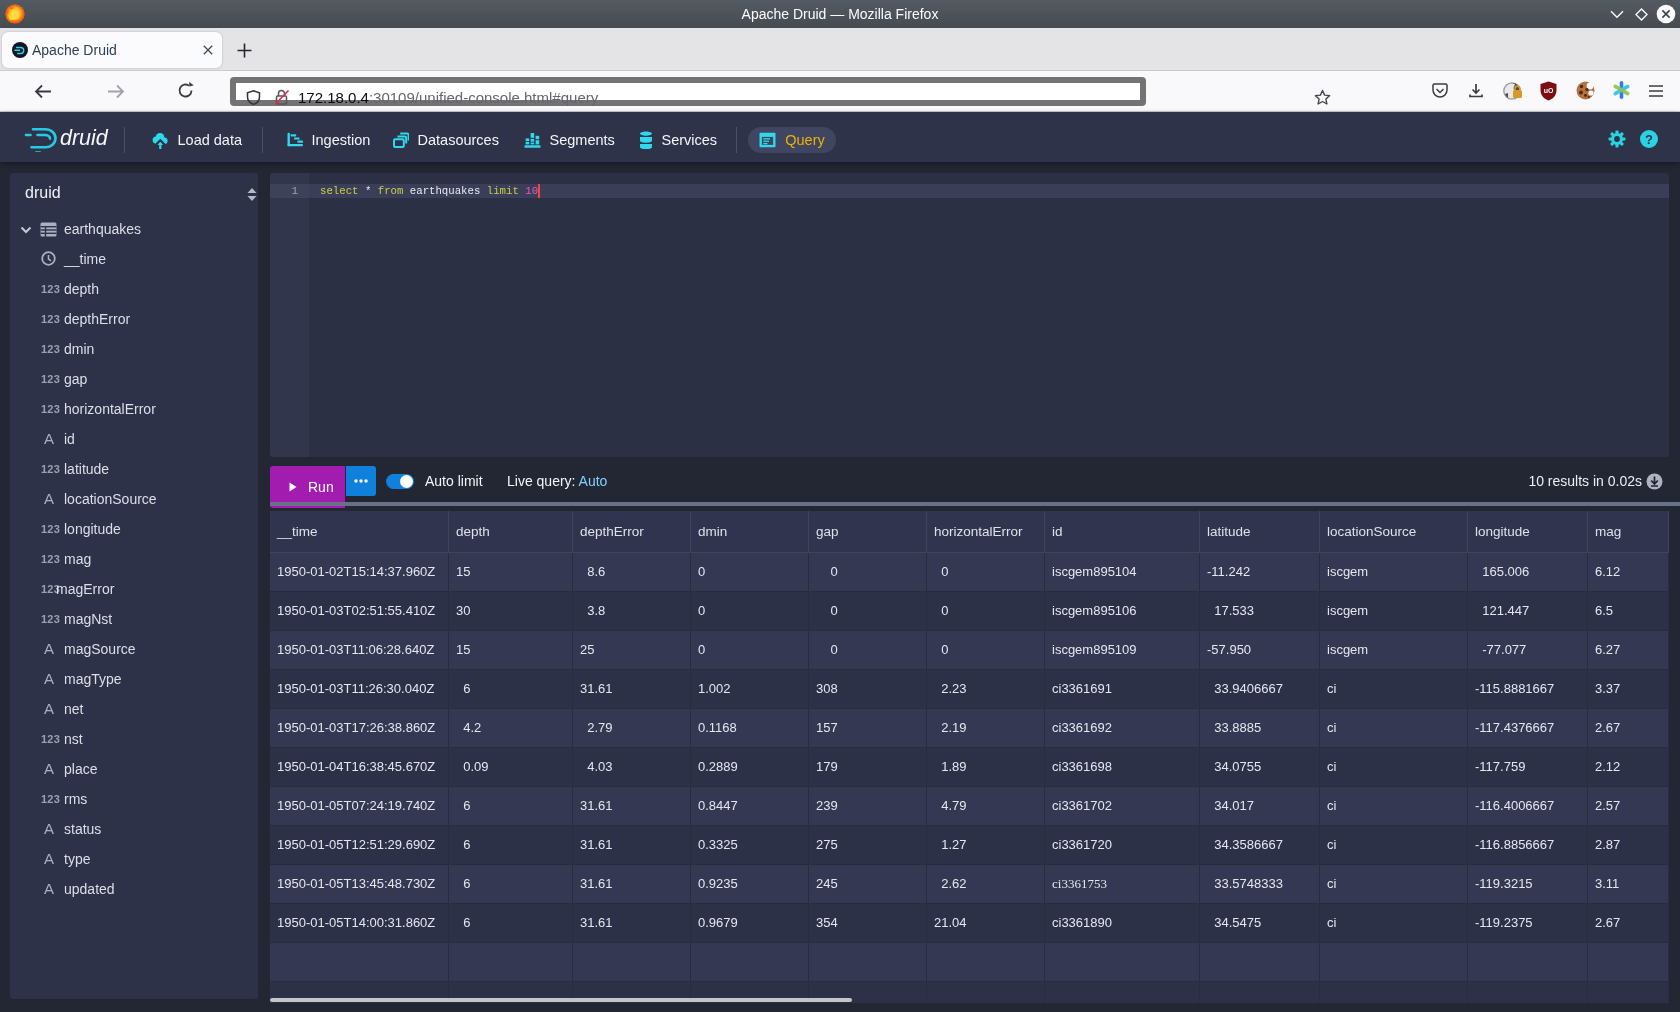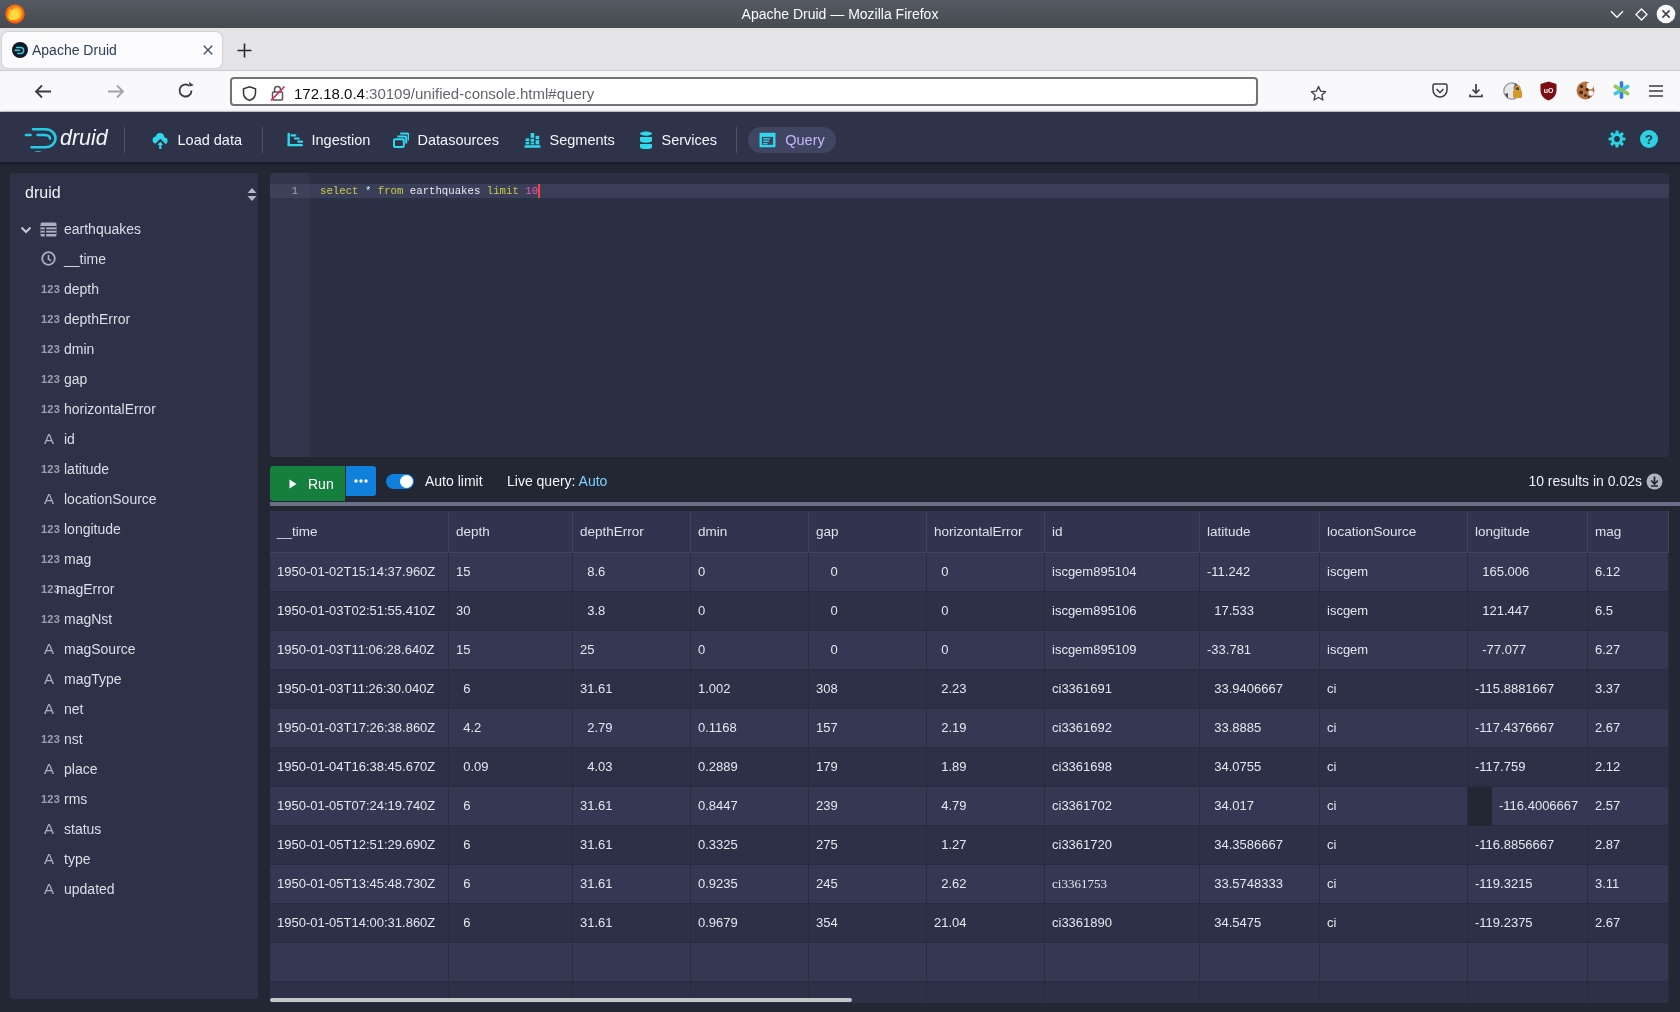--- a/index.html
+++ b/index.html
@@ -12,33 +12,33 @@
     background:linear-gradient(#545a61,#464b51); }
   #titletext { left:0; top:0; width:1680px; height:28px; line-height:28px;
     text-align:center; color:#fbfbfe; font-size:14px; }
   #tabstrip { left:0; top:28px; width:1680px; height:43px; background:#e4e4e7;
     border-bottom:1px solid #cccccf; }
   #tab { left:2px; top:4px; width:220px; height:36px; background:#fbfbfd;
     border-radius:6px; box-shadow:0 0 2px rgba(0,0,0,.25); }
   #tabtext { left:30px; top:0; height:36px; line-height:36px; color:#2e4154; font-size:14px; }
   #urlbar { left:0; top:71px; width:1680px; height:41px; background:#f9f9fb;
     border-bottom:1px solid #ccccce; }
-  #urlfield { left:230px; top:6px; width:1028px; height:29px; background:#ffffff;
-    border:2px solid #737373; border-radius:4px;padding-left:35px; }
+  #urlfield { left:230px; top:6px; width:916px; height:29px; background:#ffffff;
+    border:6px solid #737373; border-radius:4px;padding-left:35px; }
   .urltext { font-size:15px; color:#0c0c0d; }
   .urlgray { color:#65656f; }
 
   
   #dheader { left:0; top:112px; width:1680px; height:50px; background:#2f3349; box-shadow:0 2px 5px rgba(8,10,18,0.45); }
   .navsep { width:1px; height:26px; background:#4c5068; top:15px; }
   .navitem { top:3px; height:50px; display:flex; align-items:center; color:#f3f5f9; font-size:14.5px; }
   .navicon { margin-right:8.5px; width:16px; height:16px; }
   #querypill { left:748px; top:15px; width:88px; height:26px; background:#404561;
     border-radius:14px; display:flex; align-items:center; justify-content:center;
-    color:#c4b5fd; font-size:14.5px; }
+    color:#eab308; font-size:14.5px; }
 
   
   #sidebar { left:10px; top:173px; width:248px; height:826px; background:#2e3248; border-radius:3px; }
   #sbtitle { left:15px; top:11px; color:#f0f2f6; font-size:16px; }
   .treerow { position:absolute; left:0; height:30px; display:flex; align-items:center; color:#dcdfe8; font-size:14px; }
   .num123 { color:#9aa0b2; font-size:11px; font-weight:700; letter-spacing:0.2px;}
   .letA { color:#a8aebf; font-size:15px; font-weight:400; }
 
   
   #editor { left:270px; top:173px; width:1399px; height:284px; background:#2c3045; border-radius:3px; overflow:hidden;}
@@ -46,21 +46,21 @@
   #activeline { left:39px; top:11px; width:1360px; height:14px; background:#3a3e58; }
   #activegut { left:0; top:11px; width:39px; height:14px; background:#3e4259; }
   #lineno { left:0; top:11px; width:28px; height:14px; line-height:14px; text-align:right;
     color:#9ca1b5; font-family:"Liberation Mono",monospace; font-size:11px; }
   #code { left:50px; top:11px; height:14px; line-height:14px; font-family:"Liberation Mono",monospace;
     font-size:10.7px; white-space:pre; }
   .kw { color:#c9cd48; } .id { color:#e9eaf0; } .numlit { color:#e85ab2; }
   #cursor { left:0; top:11px; width:2px; height:14px; background:#ff4040; }
 
   
-  #runbtn { left:270px; top:466px; width:75px; height:35px; background:#15803d;
+  #runbtn { left:270px; top:466px; width:75px; height:42px; background:#a21caf;
     border-radius:3px 0 0 3px; display:flex; align-items:center; color:#fff; font-size:14px; }
   #morebtn { left:346px; top:466px; width:30px; height:30px; background:#0f80db;
     border-radius:0 3px 3px 0; display:flex; align-items:center; justify-content:center; }
   #toggle { left:386px; top:474px; width:28px; height:15px; background:#0f80db; border-radius:8px; }
   #knob { left:14px; top:1px; width:13px; height:13px; background:#fff; border-radius:50%; }
   .runlabel { top:466px; height:30px; line-height:30px; color:#f3f5f9; font-size:14px; }
   #results-info { right:38px; top:466px; height:30px; line-height:30px; color:#eceef4; font-size:14px; }
 
   #splitter { left:270px; top:502px; width:1410px; height:4px; background:#6b7089; }
 
@@ -469,21 +469,21 @@
     <div class="cell even" style="left:1050px;top:81px;width:148px;">iscgem</div>
     <div class="cell even" style="left:1198px;top:81px;width:120px;"> 121.447</div>
     <div class="cell even" style="left:1318px;top:81px;width:81px;">6.5</div>
     <div class="cell odd" style="left:0px;top:120px;width:179px;">1950-01-03T11:06:28.640Z</div>
     <div class="cell odd" style="left:179px;top:120px;width:124px;">15</div>
     <div class="cell odd" style="left:303px;top:120px;width:118px;">25</div>
     <div class="cell odd" style="left:421px;top:120px;width:118px;">0</div>
     <div class="cell odd" style="left:539px;top:120px;width:118px;">  0</div>
     <div class="cell odd" style="left:657px;top:120px;width:118px;"> 0</div>
     <div class="cell odd" style="left:775px;top:120px;width:155px;">iscgem895109</div>
-    <div class="cell odd" style="left:930px;top:120px;width:120px;">-33.781</div>
+    <div class="cell odd" style="left:930px;top:120px;width:120px;">-57.950</div>
     <div class="cell odd" style="left:1050px;top:120px;width:148px;">iscgem</div>
     <div class="cell odd" style="left:1198px;top:120px;width:120px;"> -77.077</div>
     <div class="cell odd" style="left:1318px;top:120px;width:81px;">6.27</div>
     <div class="cell even" style="left:0px;top:159px;width:179px;">1950-01-03T11:26:30.040Z</div>
     <div class="cell even" style="left:179px;top:159px;width:124px;"> 6</div>
     <div class="cell even" style="left:303px;top:159px;width:118px;">31.61</div>
     <div class="cell even" style="left:421px;top:159px;width:118px;">1.002</div>
     <div class="cell even" style="left:539px;top:159px;width:118px;">308</div>
     <div class="cell even" style="left:657px;top:159px;width:118px;"> 2.23</div>
     <div class="cell even" style="left:775px;top:159px;width:155px;">ci3361691</div>
@@ -515,21 +515,21 @@
     <div class="cell even" style="left:1318px;top:237px;width:81px;">2.12</div>
     <div class="cell odd" style="left:0px;top:276px;width:179px;">1950-01-05T07:24:19.740Z</div>
     <div class="cell odd" style="left:179px;top:276px;width:124px;"> 6</div>
     <div class="cell odd" style="left:303px;top:276px;width:118px;">31.61</div>
     <div class="cell odd" style="left:421px;top:276px;width:118px;">0.8447</div>
     <div class="cell odd" style="left:539px;top:276px;width:118px;">239</div>
     <div class="cell odd" style="left:657px;top:276px;width:118px;"> 4.79</div>
     <div class="cell odd" style="left:775px;top:276px;width:155px;">ci3361702</div>
     <div class="cell odd" style="left:930px;top:276px;width:120px;"> 34.017</div>
     <div class="cell odd" style="left:1050px;top:276px;width:148px;">ci</div>
-    <div class="cell odd" style="left:1198px;top:276px;width:120px;margin-left:24px;">-116.4006667</div>
+    <div class="cell odd" style="left:1198px;top:276px;width:120px;">-116.4006667</div>
     <div class="cell odd" style="left:1318px;top:276px;width:81px;">2.57</div>
     <div class="cell even" style="left:0px;top:315px;width:179px;">1950-01-05T12:51:29.690Z</div>
     <div class="cell even" style="left:179px;top:315px;width:124px;"> 6</div>
     <div class="cell even" style="left:303px;top:315px;width:118px;">31.61</div>
     <div class="cell even" style="left:421px;top:315px;width:118px;">0.3325</div>
     <div class="cell even" style="left:539px;top:315px;width:118px;">275</div>
     <div class="cell even" style="left:657px;top:315px;width:118px;"> 1.27</div>
     <div class="cell even" style="left:775px;top:315px;width:155px;">ci3361720</div>
     <div class="cell even" style="left:930px;top:315px;width:120px;"> 34.3586667</div>
     <div class="cell even" style="left:1050px;top:315px;width:148px;">ci</div>

